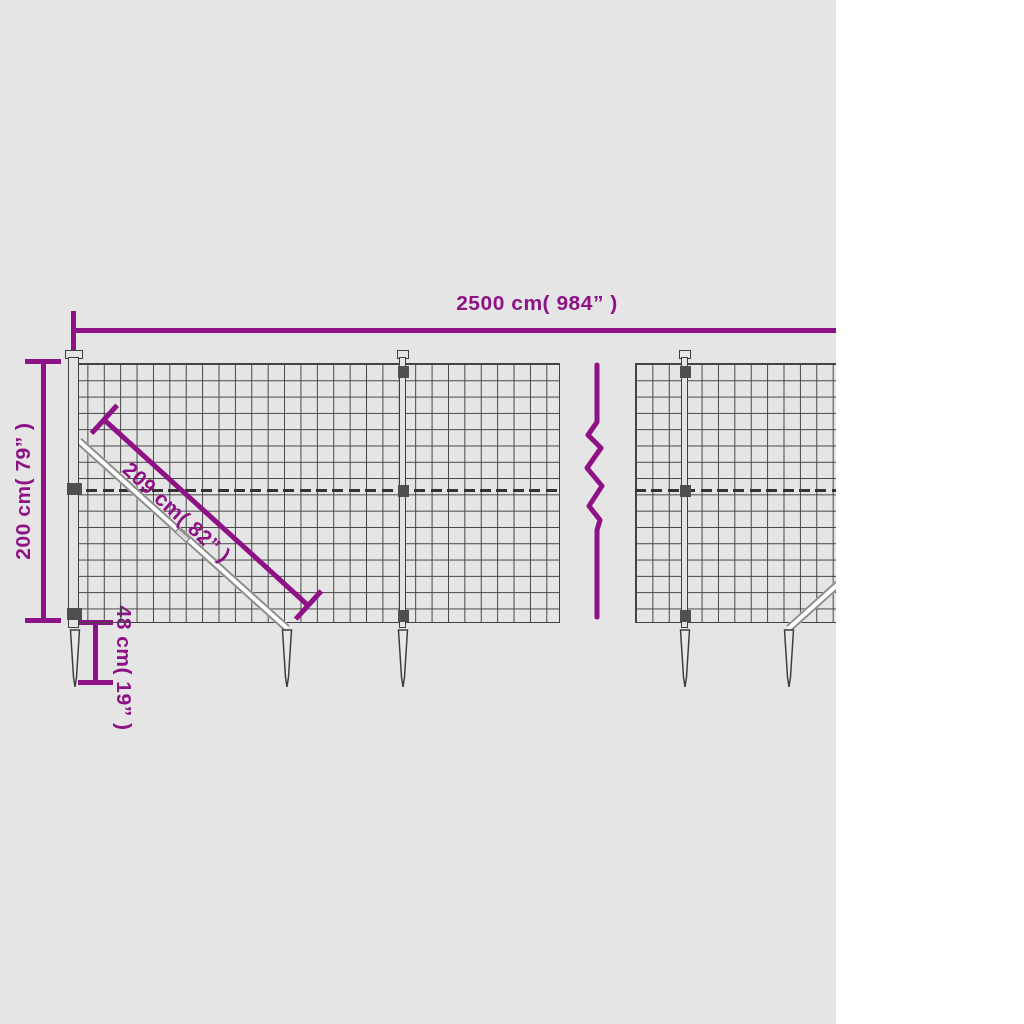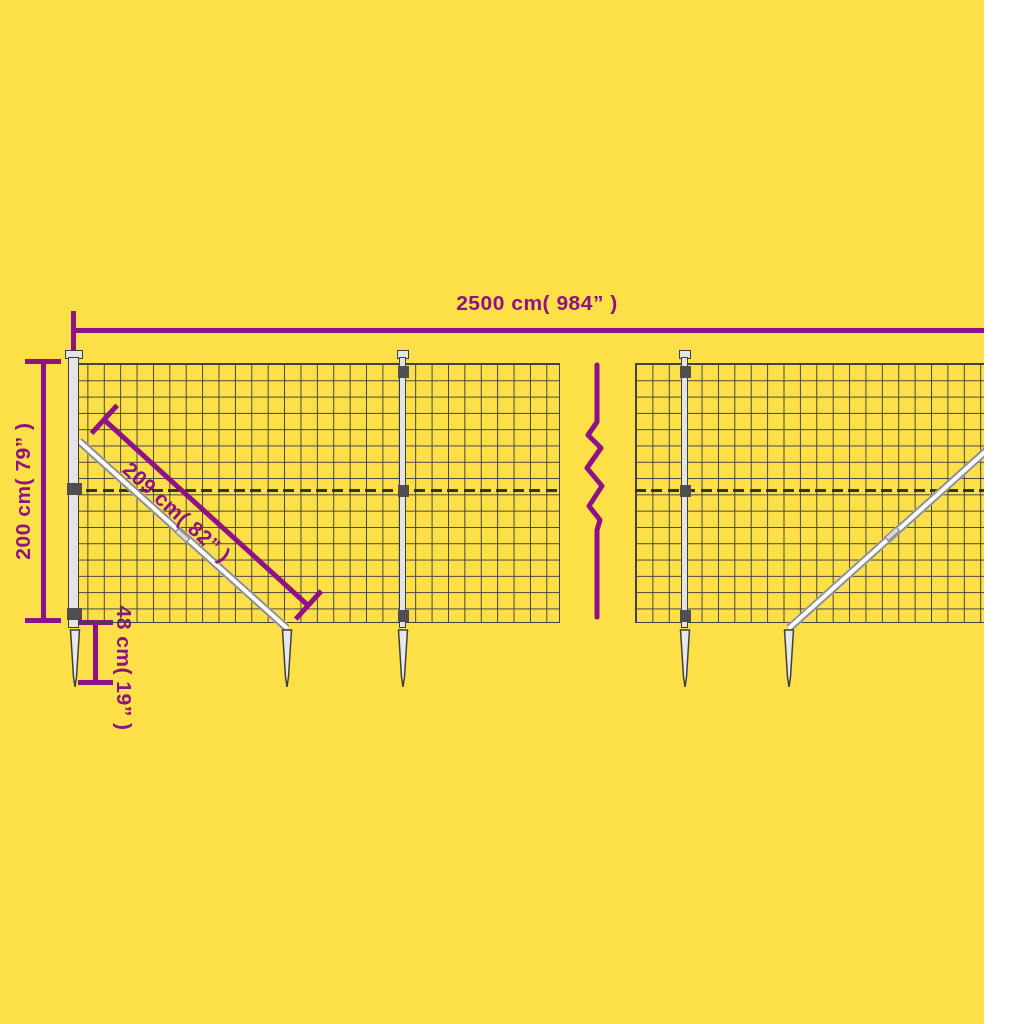--- a/index.html
+++ b/index.html
@@ -1,17 +1,17 @@
 <!DOCTYPE html>
 <html><head>
 <meta charset="utf-8">
 <style>
   html,body{margin:0;padding:0;background:#fff;}
   #canvas{
-    position:relative;width:984px;height:1024px;background:#fde047;overflow:hidden;
+    position:relative;width:836px;height:1024px;background:#e5e5e5;overflow:hidden;
     font-family:"Liberation Sans",sans-serif;
   }
   
   .dim{position:absolute;background:var(--accent);}
   .dim-label{
     position:absolute;color:var(--accent);font-weight:bold;font-size:21px;
     letter-spacing:.5px;white-space:nowrap;line-height:30px;
   }
   
   .mesh{

